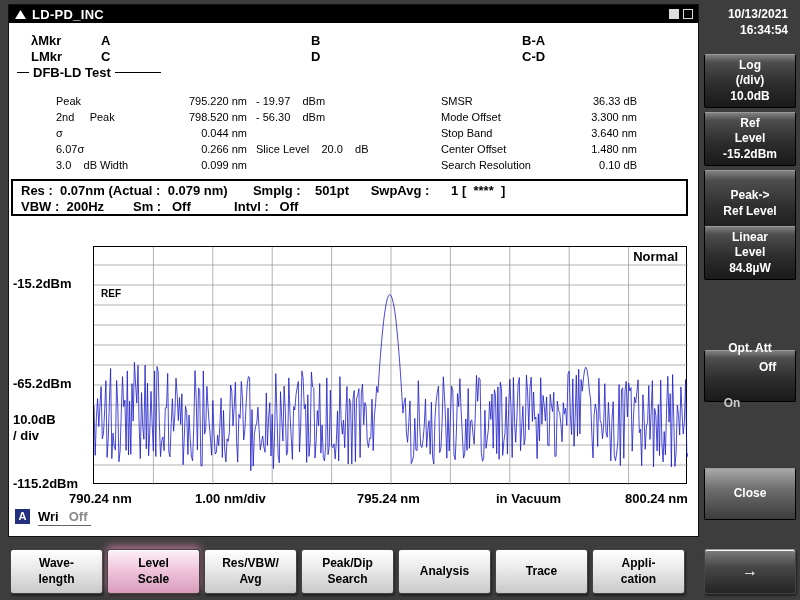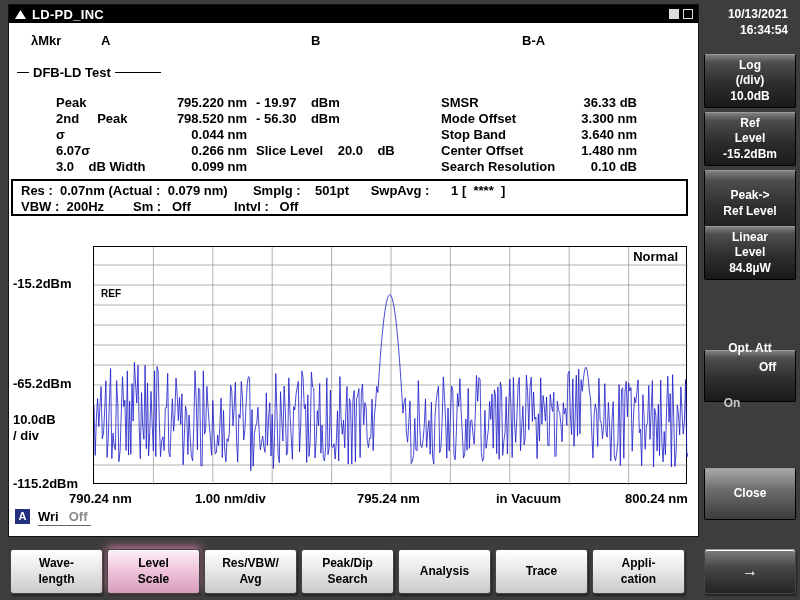--- a/index.html
+++ b/index.html
@@ -22,21 +22,21 @@
   .winbtn.filled { background: #ddd; }
 
   .mkrow { position: absolute; left: 0; width: 100%; height: 15px; font-size: 13px; font-weight: bold; }
   .mkrow span { position: absolute; white-space: pre; }
   .mk-name { left: 22px; } .mk-1 { left: 92px; } .mk-2 { left: 302px; } .mk-3 { left: 513px; }
 
   .sect { position: absolute; left: 8px; top: 60px; display: flex; align-items: center; gap: 4px;
           font-size: 13px; font-weight: bold; }
   .sline { height: 1px; background: #000; }
 
-  .mrow { position: absolute; left: 0; width: 100%; height: 16px; font-size: 13px; font-weight: bold; }
+  .mrow { position: absolute; left: 0; width: 100%; height: 16px; font-size: 11px; font-weight: normal; }
   .mrow span { position: absolute; white-space: pre; }
   .m-label  { left: 47px; }
   .m-value  { left: 100px; width: 138px; text-align: right; }
   .m-extra  { left: 247px; }
   .m-rlabel { left: 432px; }
   .m-rvalue { left: 480px; width: 148px; text-align: right; }
 
   .sweepbox { position: absolute; left: 2px; top: 174px; width: 677px; height: 37px; border: 2px solid #000; }
   .swline { position: absolute; left: 8px; font-size: 13px; font-weight: bold; white-space: pre; }
 
@@ -102,20 +102,26 @@
     <span class="winbtn filled"></span>
     <span class="winbtn"></span>
   </div>
 
   <div class="mkrow" style="top:28px">
     <span class="mk-name">λMkr</span>
     <span class="mk-1">A</span>
     <span class="mk-2">B</span>
     <span class="mk-3">B-A</span>
   </div>
+  <div class="mkrow" style="top:44px">
+    <span class="mk-name">LMkr</span>
+    <span class="mk-1">C</span>
+    <span class="mk-2">D</span>
+    <span class="mk-3">C-D</span>
+  </div>
 
   <div class="sect">
     <span class="sline" style="width:12px"></span>
     <span>DFB-LD Test</span>
     <span class="sline" style="width:46px"></span>
   </div>
 
   <div class="mrow" style="top:90px">
     <span class="m-label">Peak</span>
     <span class="m-value">795.220 nm</span>

